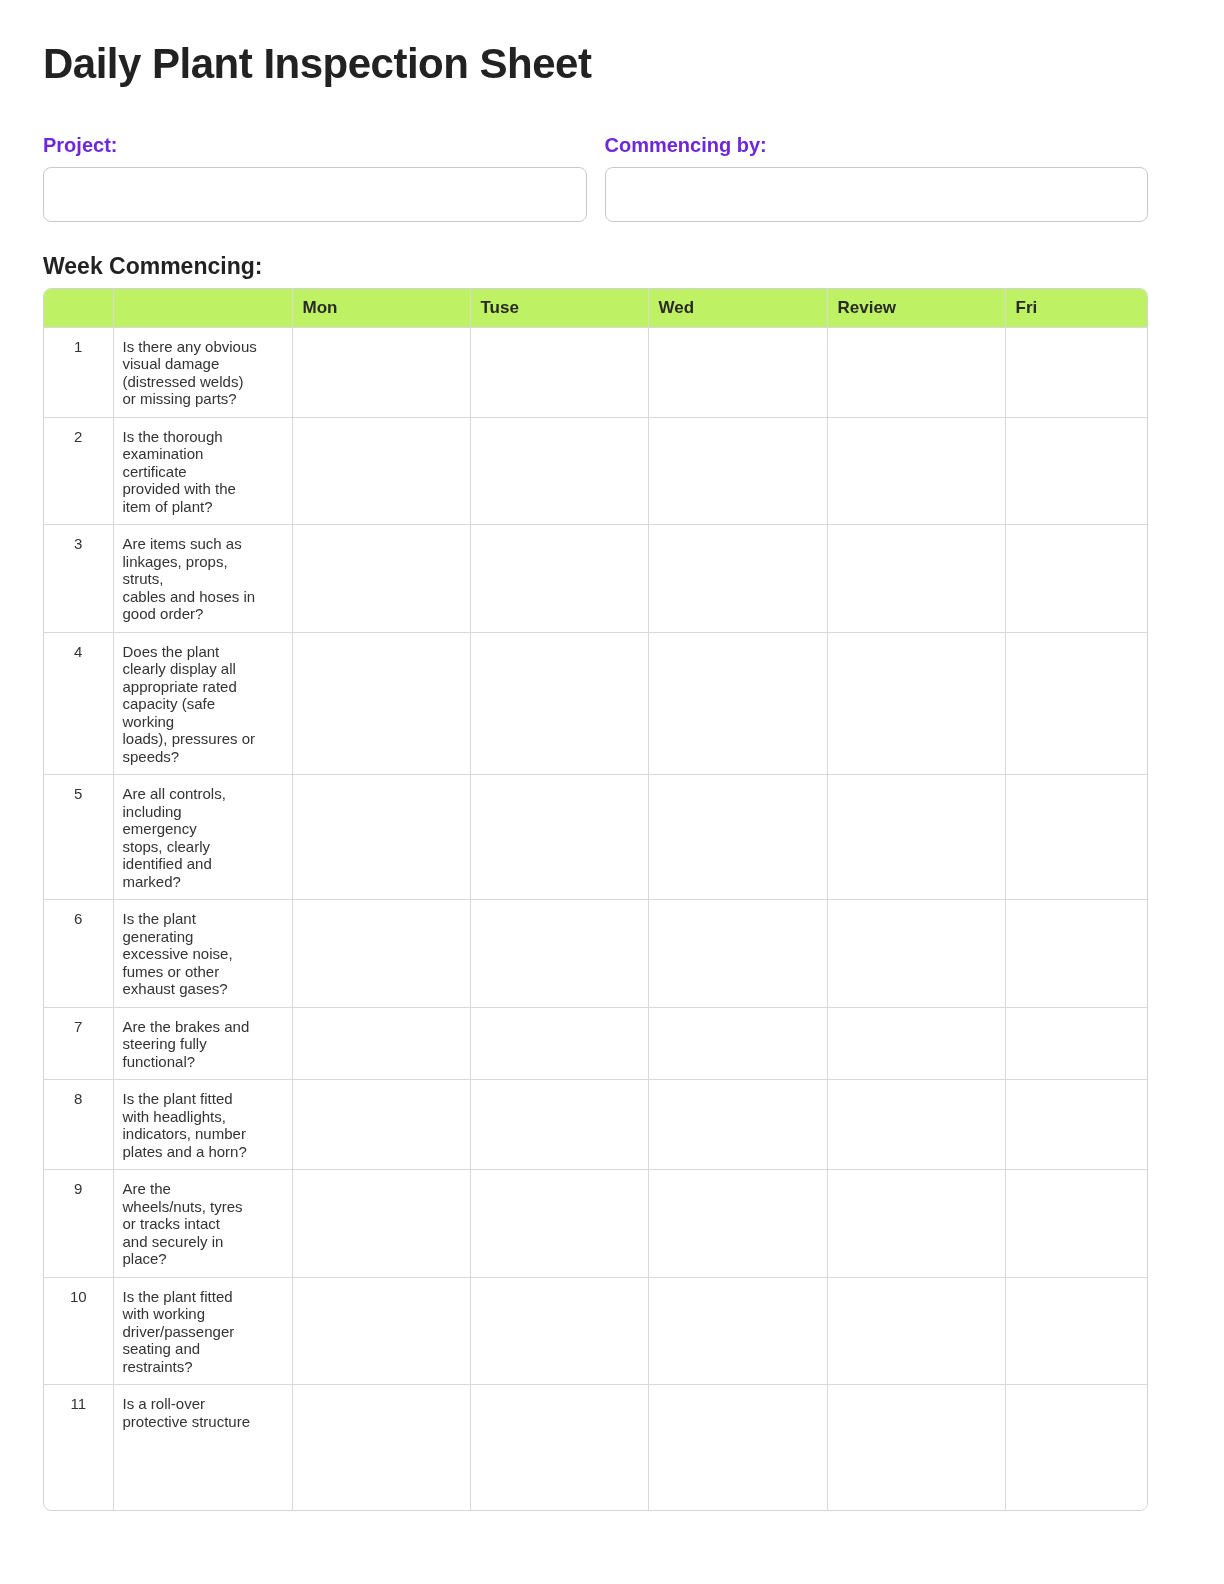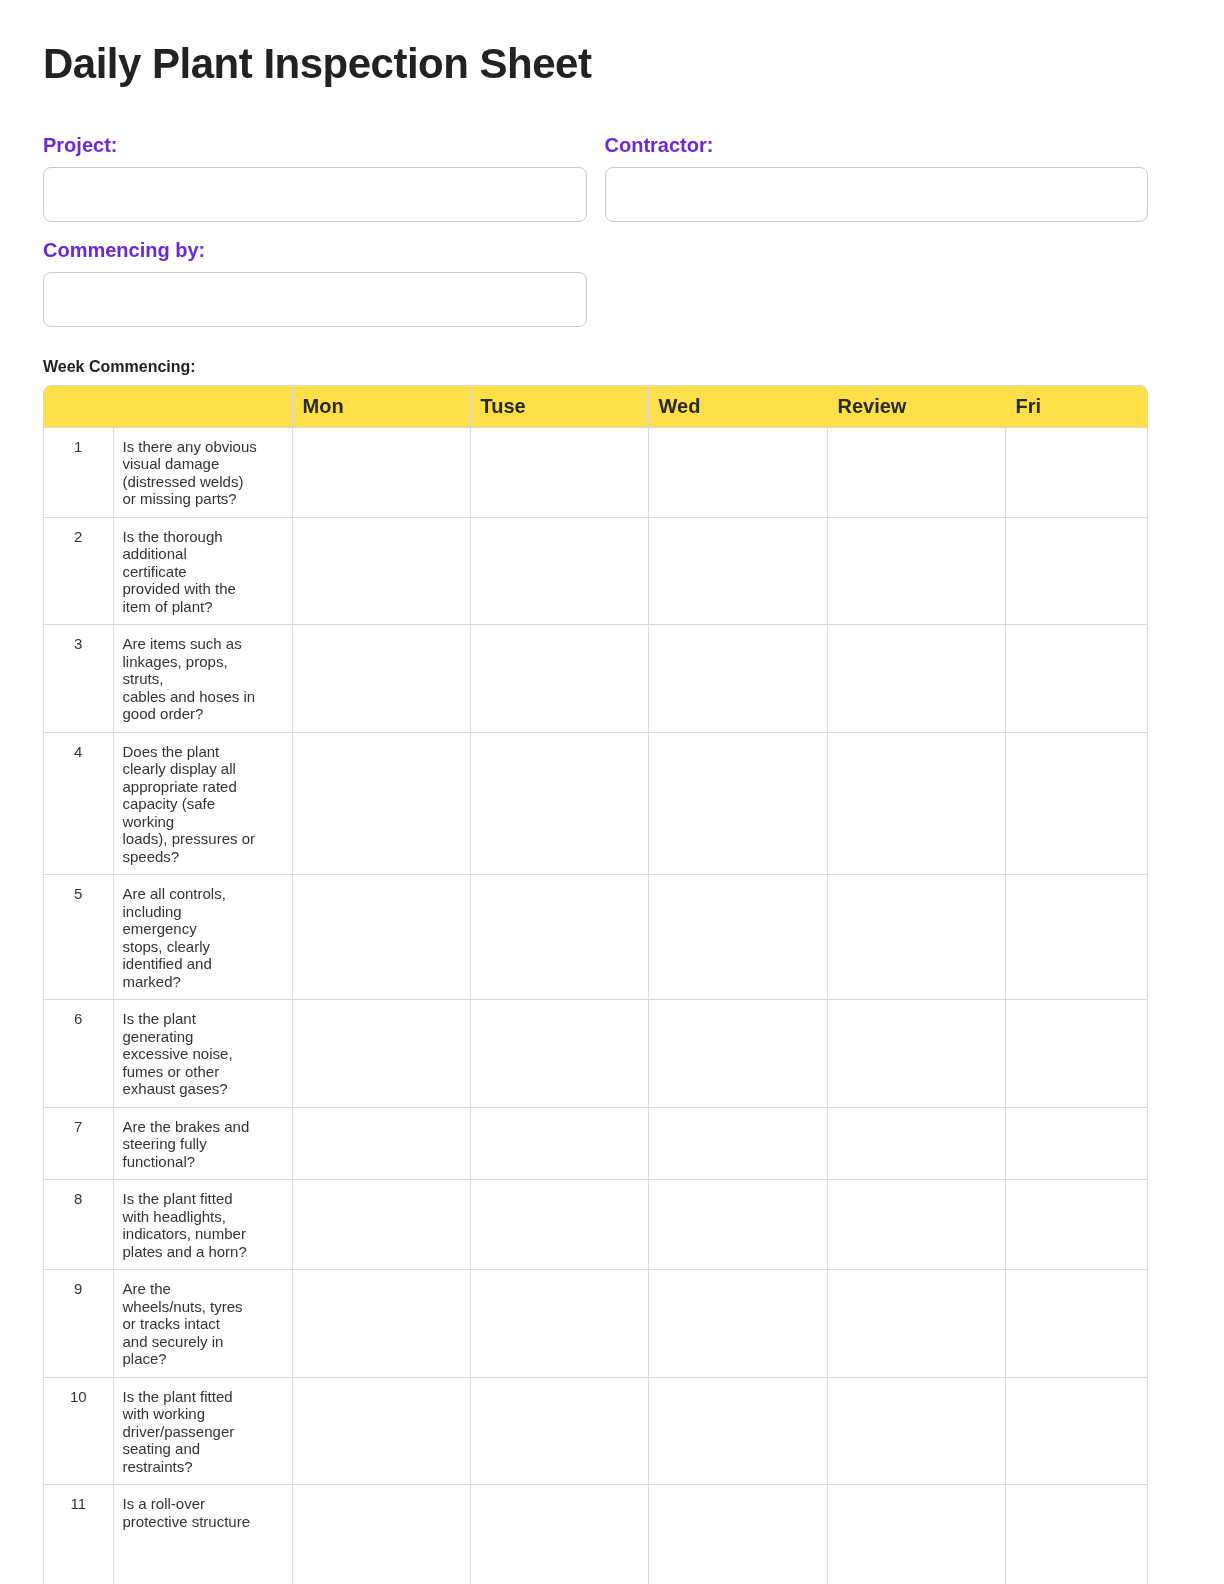--- a/index.html
+++ b/index.html
@@ -53,44 +53,44 @@
     outline: none;
   }
   .intro-text {
     margin: 33px 0 0 3px;
     font-size: 20px;
     line-height: 1.15;
     color: #333333;
   }
   .week-label {
     margin: 31px 0 8px 0;
-    font-size: 16px;
+    font-size: 23px;
     line-height: 1.15;
     font-weight: bold;
     color: #222222;
   }
   .table-wrap {
     border: 1px solid #d4d4d4;
     border-radius: 8px;
     overflow: hidden;
   }
   table.checklist {
     width: 100%;
     border-collapse: collapse;
     border: hidden; 
     table-layout: fixed;
   }
   table.checklist th,
   table.checklist td {
     border: 1px solid #d9d9d9;
   }
   table.checklist th {
-    background: #fde047;
+    background: #bef264;
     text-align: left;
-    font-size: 20px;
+    font-size: 17px;
     font-weight: bold;
     color: #2a2a2a;
     padding: 9px 10px;
     height: 37px;
   }
   td.num {
     text-align: center;
     vertical-align: top;
     padding: 10px 4px 9px 4px;
     font-size: 15px;
@@ -111,24 +111,20 @@
 </head>
 <body>
 
 <div class="page">
 
   <h1 class="doc-title">Daily Plant Inspection Sheet</h1>
 
   <div class="fields-grid">
     <div class="field">
       <div class="field-label">Project:</div>
-      <input class="field-input" type="text" value="" style="">
-    </div>
-    <div class="field">
-      <div class="field-label">Contractor:</div>
       <input class="field-input" type="text" value="" style="">
     </div>
     <div class="field">
       <div class="field-label">Commencing by:</div>
       <input class="field-input" type="text" value="" style="">
     </div>
   </div>
 
 
   <div class="week-label">Week Commencing:</div>
@@ -164,21 +160,21 @@
 or missing parts?</td>
             <td class="day"></td>
             <td class="day"></td>
             <td class="day"></td>
             <td class="day"></td>
             <td class="day"></td>
           </tr>
           <tr>
             <td class="num">2</td>
             <td class="question">Is the thorough
-additional
+examination
 certificate
 provided with the
 item of plant?</td>
             <td class="day"></td>
             <td class="day"></td>
             <td class="day"></td>
             <td class="day"></td>
             <td class="day"></td>
           </tr>
           <tr>

